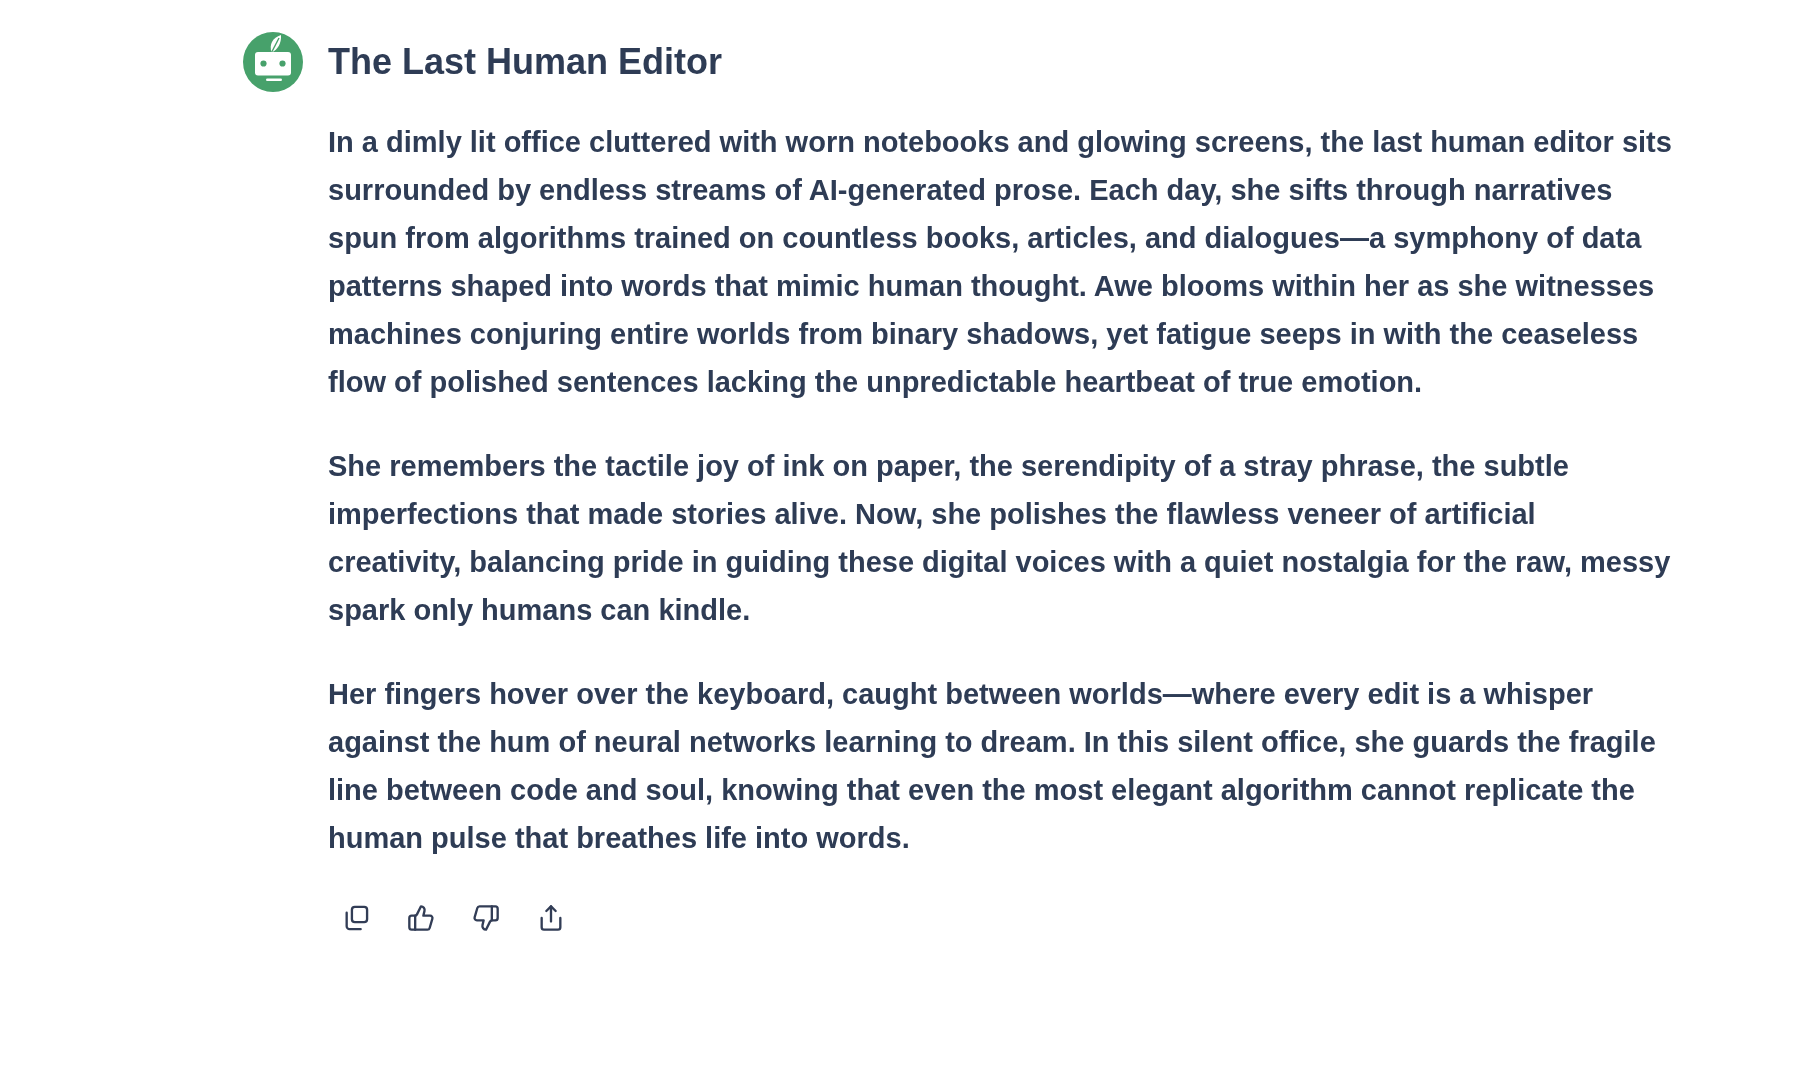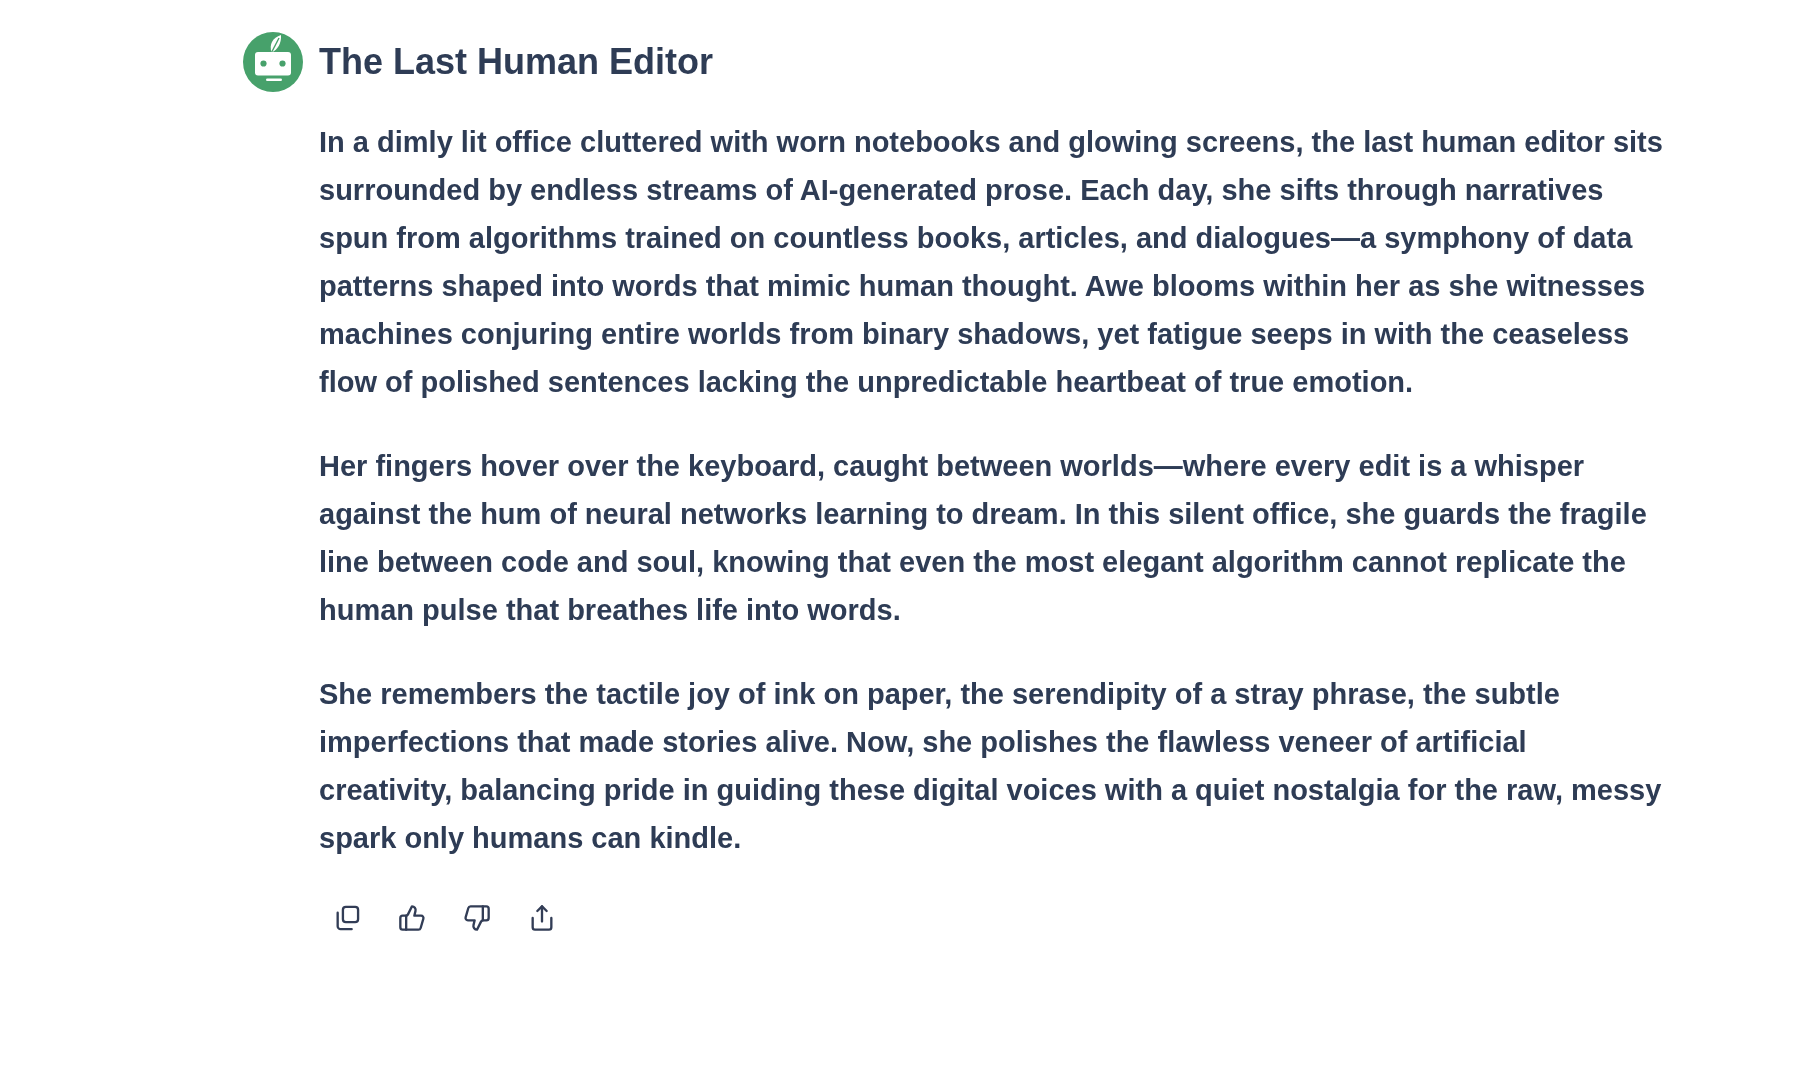--- a/index.html
+++ b/index.html
@@ -11,21 +11,21 @@
   }
   body {
     width: 1798px;
     height: 1066px;
     overflow: hidden;
   }
   .message {
     display: flex;
     align-items: flex-start;
     padding: 32px 0 0 243px;
-    gap: 16px;
+    gap: 25px;
   }
   .avatar {
     width: 60px;
     height: 60px;
     flex: none;
   }
   .avatar svg { display: block; }
   .content {
     max-width: 1345px;
     color: #2e3c55;
@@ -93,22 +93,22 @@
       <circle cx="39.5" cy="31.5" r="3.1" fill="#47a16b"></circle>
 
       <rect x="23" y="46.5" width="16" height="2.6" rx="1.3" fill="#ffffff"></rect>
     </svg>
   </div>
 
   <div class="content">
     <div class="title">The Last Human Editor</div>
 
     <p>In a dimly lit office cluttered with worn notebooks and glowing screens, the last human editor sits surrounded by endless streams of AI-generated prose. Each day, she sifts through narratives spun from algorithms trained on countless books, articles, and dialogues—a symphony of data patterns shaped into words that mimic human thought. Awe blooms within her as she witnesses machines conjuring entire worlds from binary shadows, yet fatigue seeps in with the ceaseless flow of polished sentences lacking the unpredictable heartbeat of true emotion.</p>
+    <p>She remembers the tactile joy of ink on paper, the serendipity of a stray phrase, the subtle imperfections that made stories alive. Now, she polishes the flawless veneer of artificial creativity, balancing pride in guiding these digital voices with a quiet nostalgia for the raw, messy spark only humans can kindle.</p>
     <p>Her fingers hover over the keyboard, caught between worlds—where every edit is a whisper against the hum of neural networks learning to dream. In this silent office, she guards the fragile line between code and soul, knowing that even the most elegant algorithm cannot replicate the human pulse that breathes life into words.</p>
-    <p>She remembers the tactile joy of ink on paper, the serendipity of a stray phrase, the subtle imperfections that made stories alive. Now, she polishes the flawless veneer of artificial creativity, balancing pride in guiding these digital voices with a quiet nostalgia for the raw, messy spark only humans can kindle.</p>
 
 
     <div class="actions">
       <button class="action-btn">
         <svg viewBox="0 0 24 24">
           <rect x="8.5" y="2.5" width="13" height="13" rx="2.5"></rect>
           <path d="M16 21.5 H6.5 a2.5 2.5 0 0 1 -2.5 -2.5 V7.5"></path>
         </svg>
       </button>
       <button class="action-btn">

